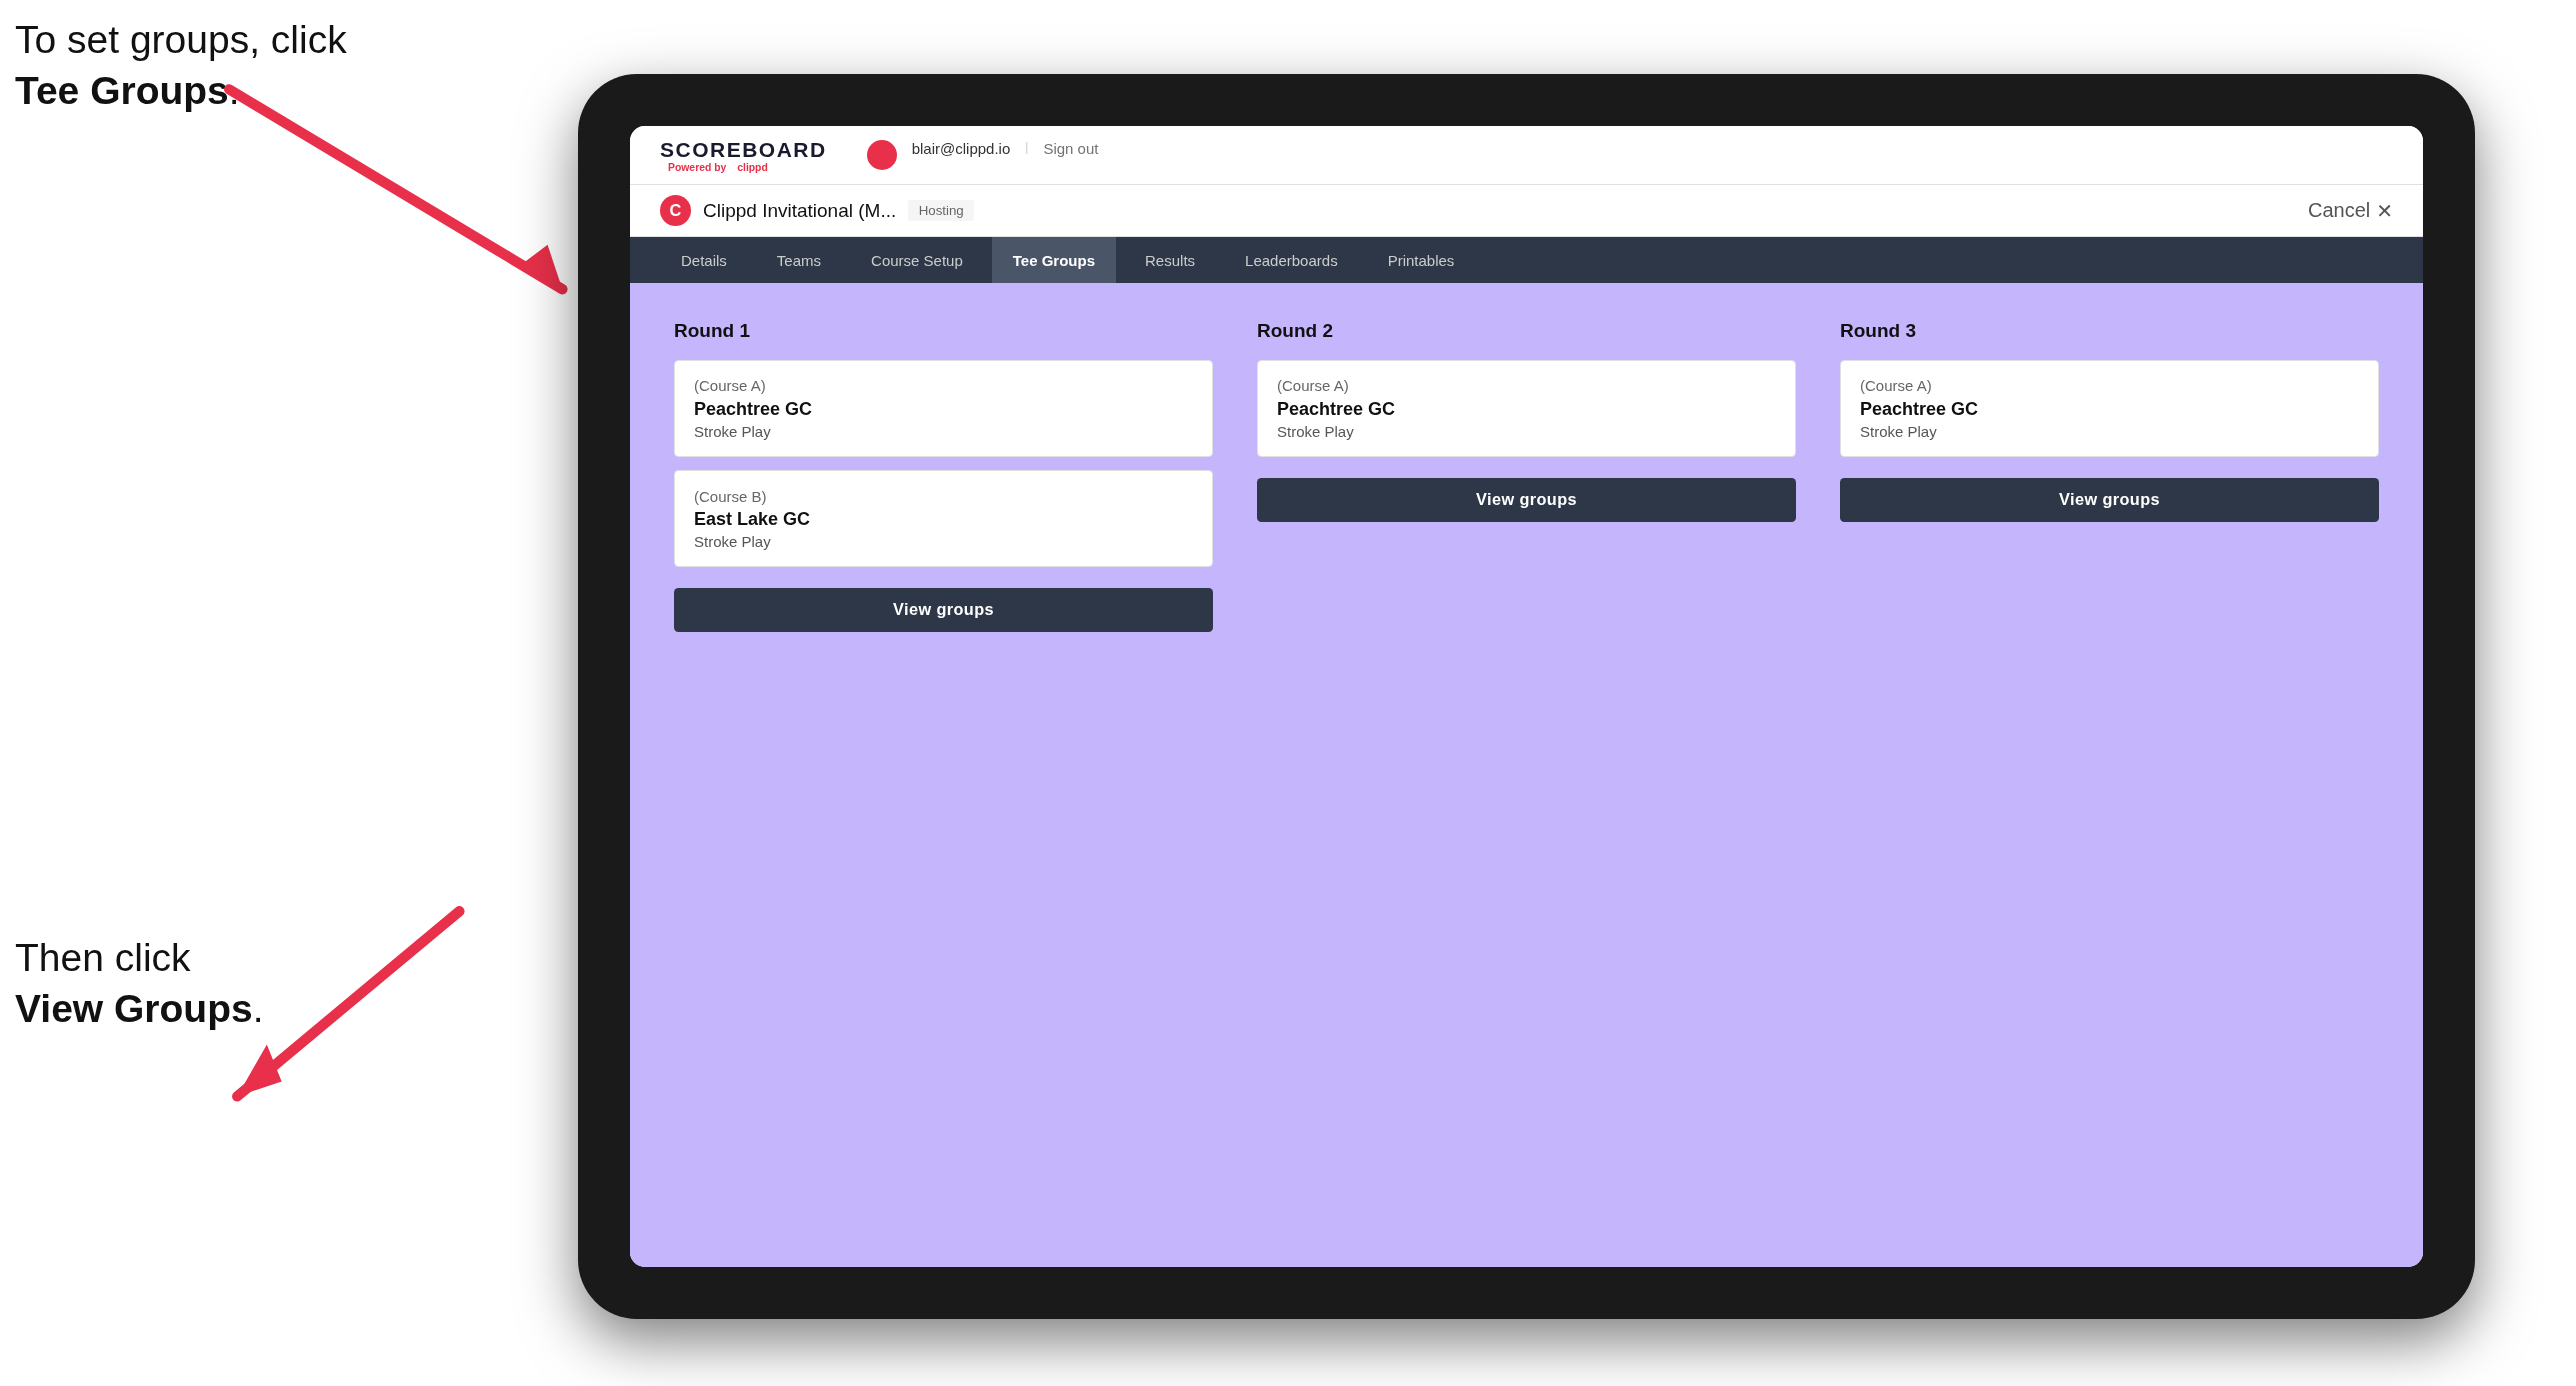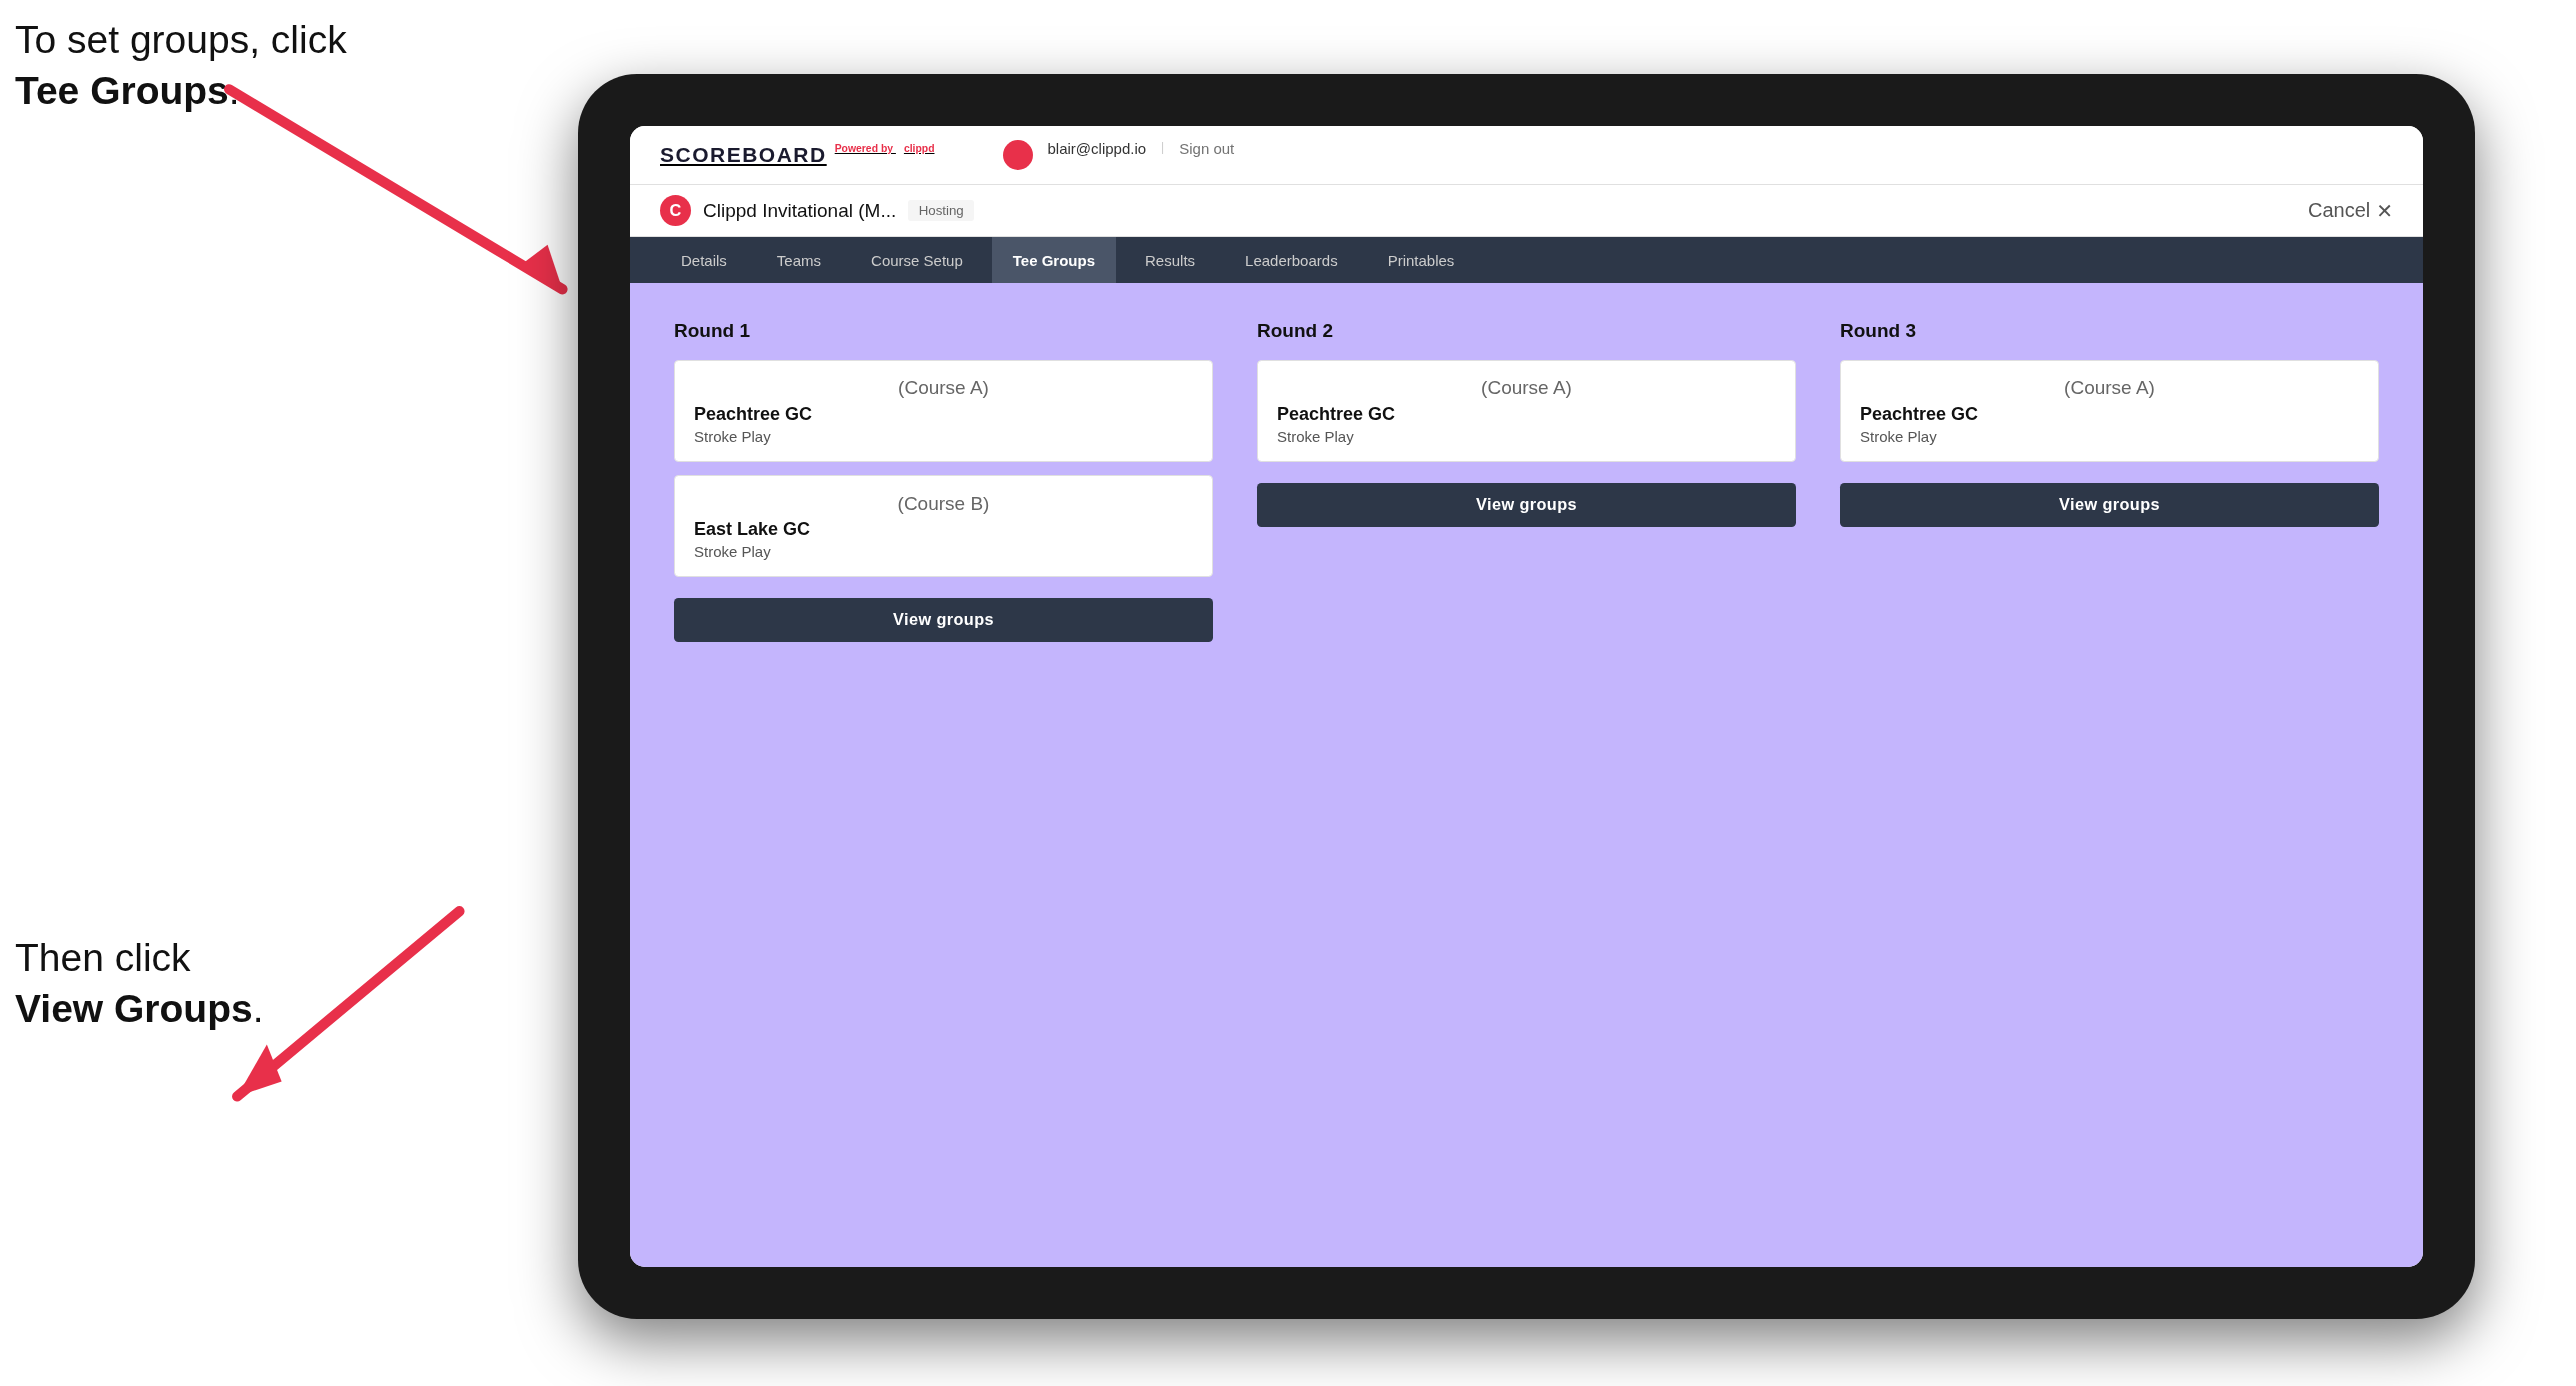--- a/index.html
+++ b/index.html
@@ -85,23 +85,22 @@
       border-bottom: 0.7px solid #e0e0e0;
       padding: 0 30px;
       height: 59px;
       display: flex;
       align-items: center;
       gap: 0;
     }
 
     .logo-area {
       display: flex;
-      flex-direction: row;
-      margin-right: 68px;
-      text-decoration: underline;
+      flex-direction: column;
+      margin-right: 40px;
     }
 
     .logo-text {
       font-size: 21px;
       font-weight: 900;
       color: #1a1a2e;
       letter-spacing: 1.5px;
     }
 
     .logo-sub {
@@ -258,24 +257,23 @@
 
     .course-card {
       background: #fff;
       border: 0.7px solid #e0e0e0;
       border-radius: 4.4px;
       padding: 16.3px 19px;
       margin-bottom: 13.3px;
     }
 
     .course-label {
-      font-size: 19px;
+      font-size: 15px;
       color: #666;
       margin-bottom: 4.4px;
-      text-align: center;
     }
 
     .course-name {
       font-size: 18px;
       color: #111;
       font-weight: 700;
       margin-bottom: 3px;
     }
 
     .course-format {

